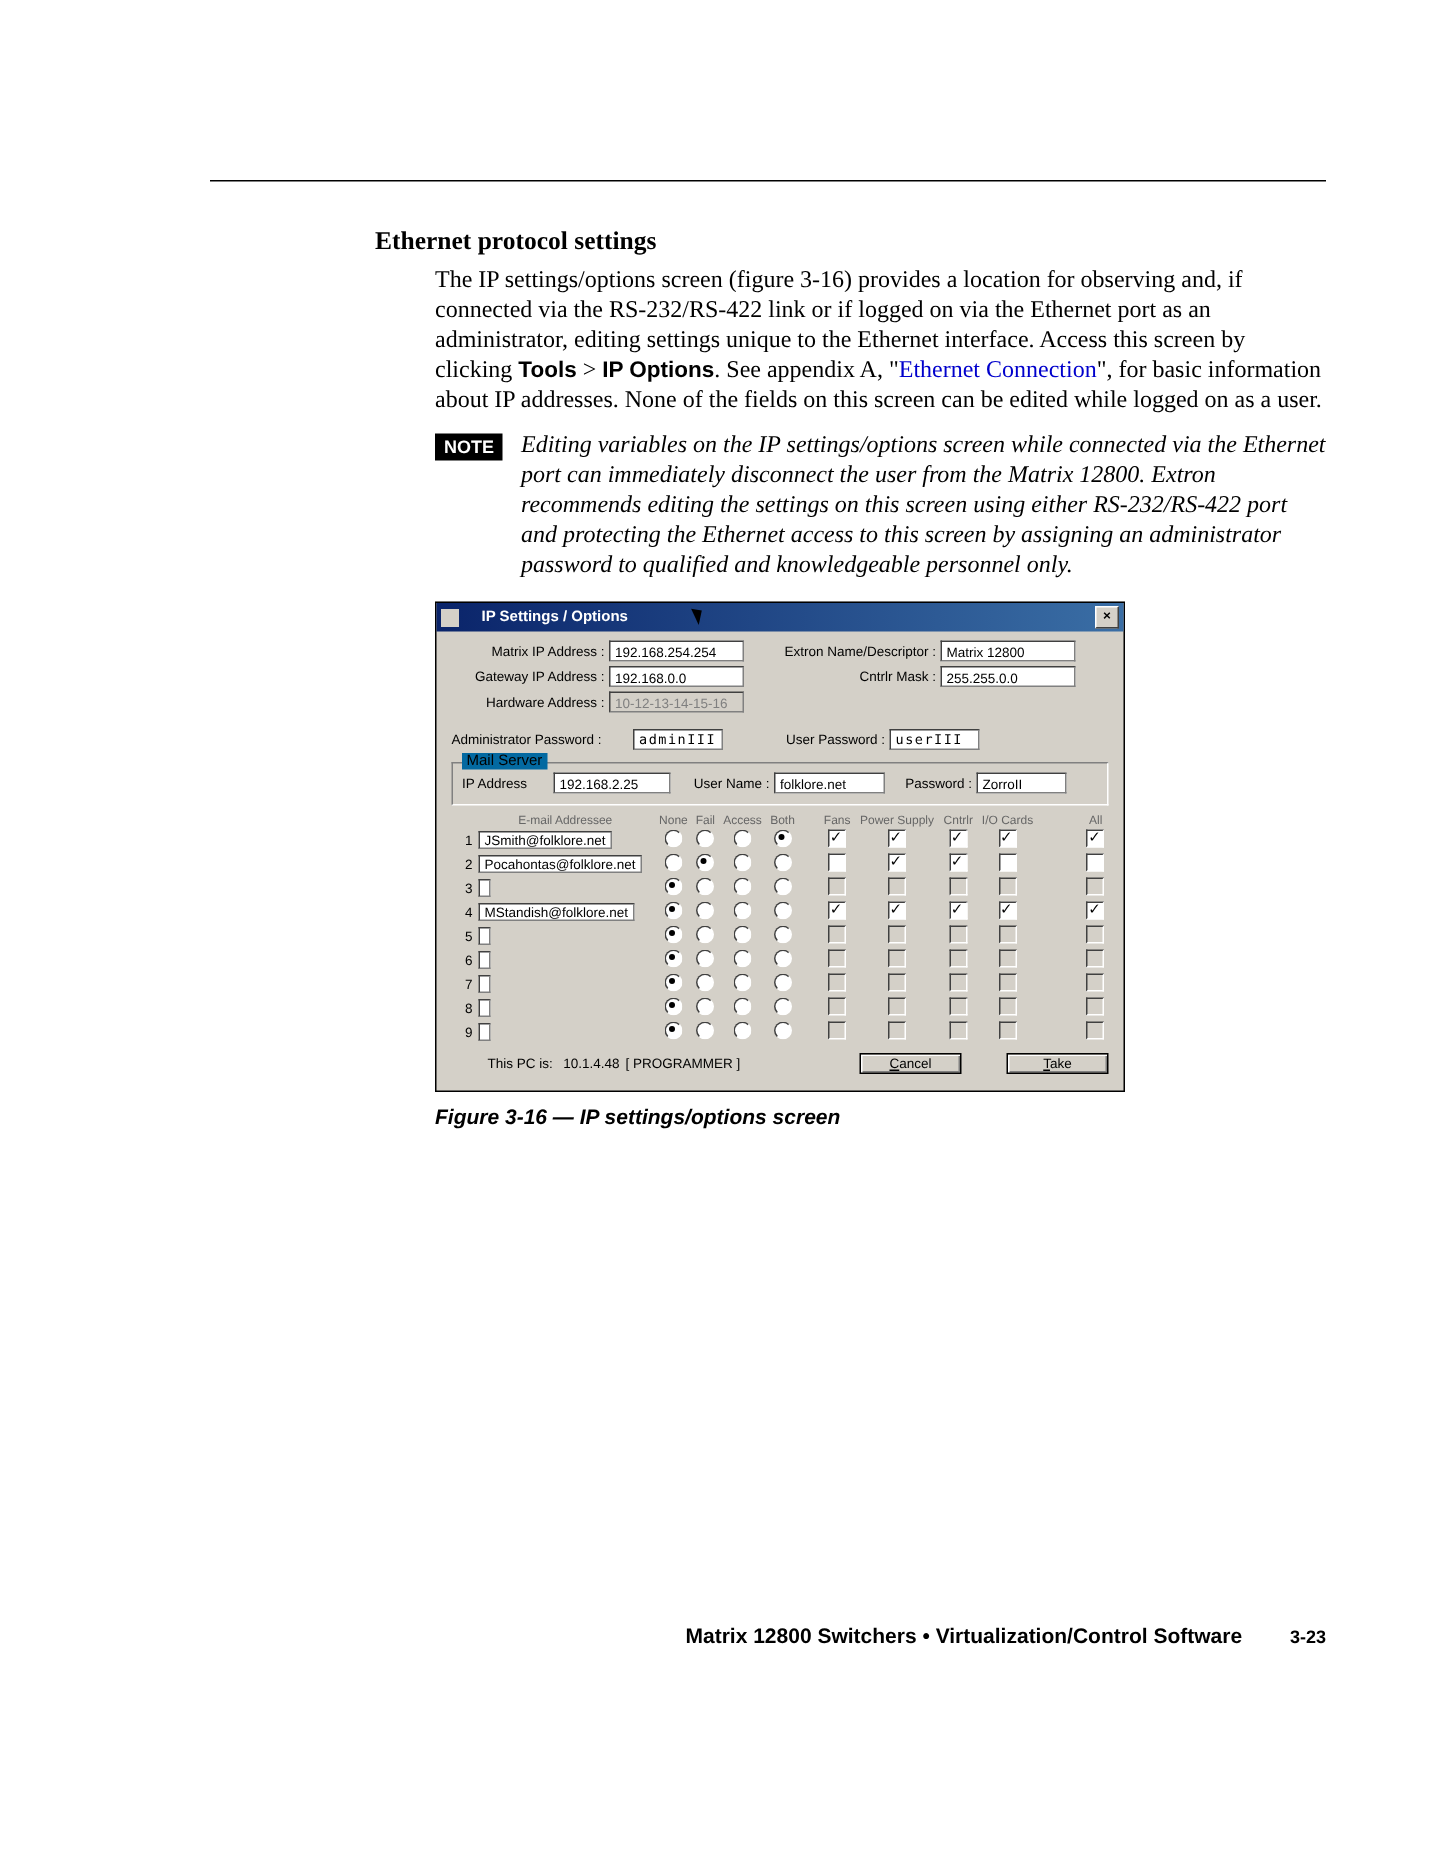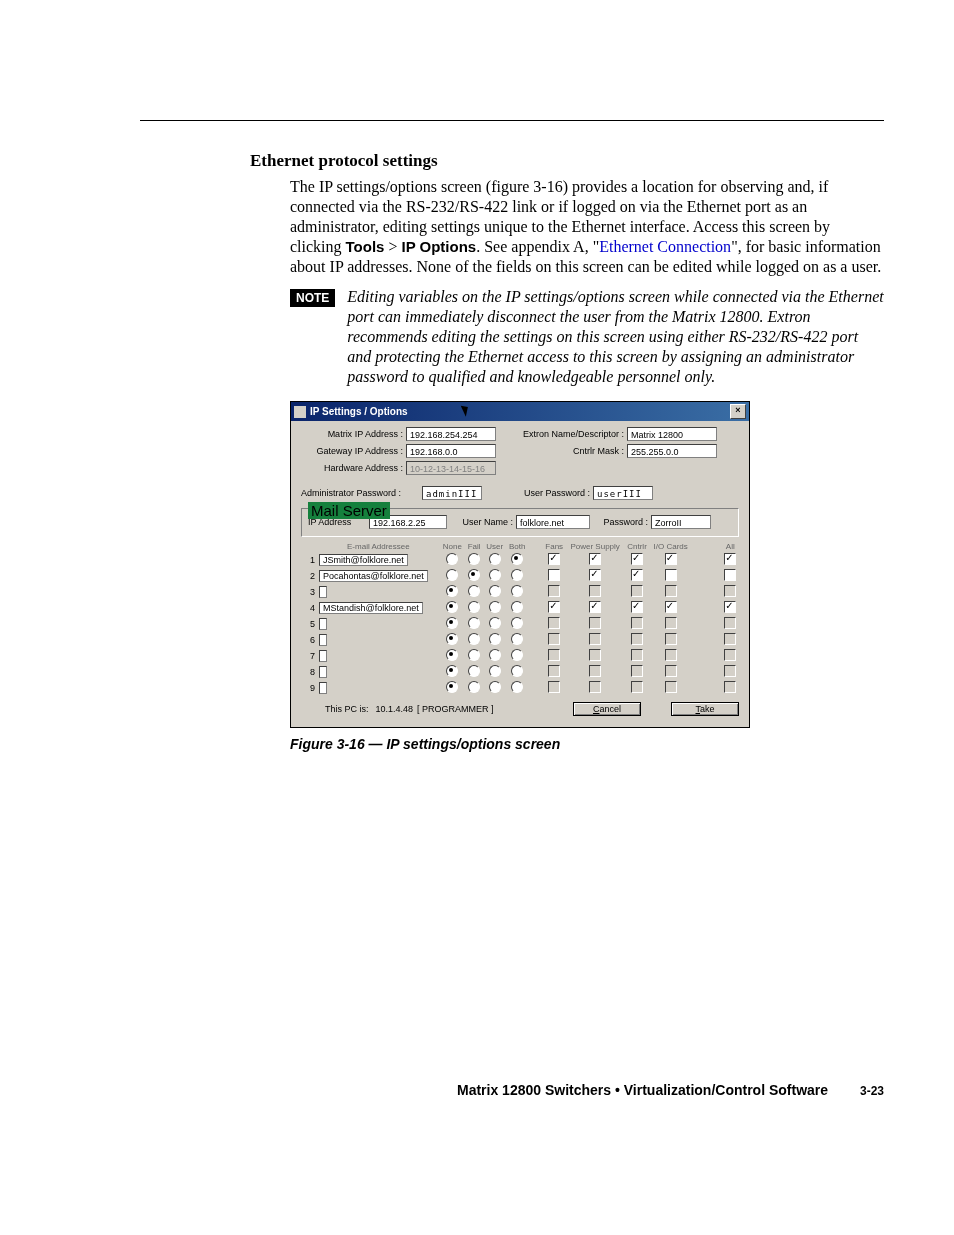--- a/index.html
+++ b/index.html
@@ -71,41 +71,41 @@
   .titlebar {
     display: flex;
     align-items: center;
     justify-content: space-between;
     background: linear-gradient(to right, #0a246a, #3a6ea5);
     color: #fff;
     font-weight: bold;
     padding: 2px 3px;
     font-size: 10px;
   }
-  .titlebar .left { display: flex; align-items: center; gap: 4px; }
+  .titlebar .left { display: flex; align-items: center; gap: 15px; }
   .titlebar .icon {
     width: 12px; height: 12px; background: #d4d0c8; display: inline-block;
   }
   .titlebar .close {
     width: 14px; height: 13px; background: #d4d0c8;
     border: 1px solid #fff; border-right-color:#404040; border-bottom-color:#404040;
     font-size: 9px; line-height: 11px; text-align: center; color:#000; font-weight:bold;
   }
   .win-body { padding: 6px 10px 8px 10px; }
   .row { display:flex; align-items:center; margin-bottom:3px; }
   .lbl { text-align:right; padding-right:3px; white-space:nowrap; }
   .tb {
     background:#fff; border:1px solid #808080; border-top-color:#404040; border-left-color:#404040;
     height:14px; line-height:14px; padding:0 3px; font-size:9px; box-sizing:border-box;
   }
   .tb.disabled { background:#d4d0c8; color:#808080; }
   .tb.pw { font-family: monospace; letter-spacing: 1px; }
   .group { border:1px solid #808080; border-top-color:#fff; border-left-color:#fff; position:relative; padding:6px 6px 4px; margin-top:8px; }
   .group.inset { border:1px solid #808080; border-right-color:#fff; border-bottom-color:#fff; }
-  .group-title { position:absolute; top:-7px; left:6px; padding:0 3px; background:#15803d; font-size:15px; }
+  .group-title { position:absolute; top:-7px; left:6px; padding:0 3px; background:#0369a1; font-size:10px; }
 
   table.email { width:100%; border-collapse:collapse; font-size:9px; margin-top:4px; }
   table.email th { font-weight:normal; color:#666; font-size:8px; padding:1px 2px; text-align:center; }
   table.email td { padding:1px 2px; text-align:center; }
   table.email td.idx { text-align:right; width:12px; color:#000; }
   table.email td.addr { text-align:left; }
   table.email td.addr .tb { width:110px; }
   .radio, .check {
     width:10px; height:10px; display:inline-block; border:1px solid #404040;
     border-right-color:#fff; border-bottom-color:#fff; background:#fff; position:relative;
@@ -215,21 +215,21 @@
           </div>
         </div>
 
         <table class="email">
           <thead>
             <tr>
               <th></th>
               <th style="text-align:center">E-mail Addressee</th>
               <th>None</th>
               <th>Fail</th>
-              <th>User</th>
+              <th>Access</th>
               <th>Both</th>
               <th style="width:10px"></th>
               <th>Fans</th>
               <th>Power
 Supply</th>
               <th>Cntrlr</th>
               <th>I/O
 Cards</th>
               <th style="width:26px"></th>
               <th>All</th>

